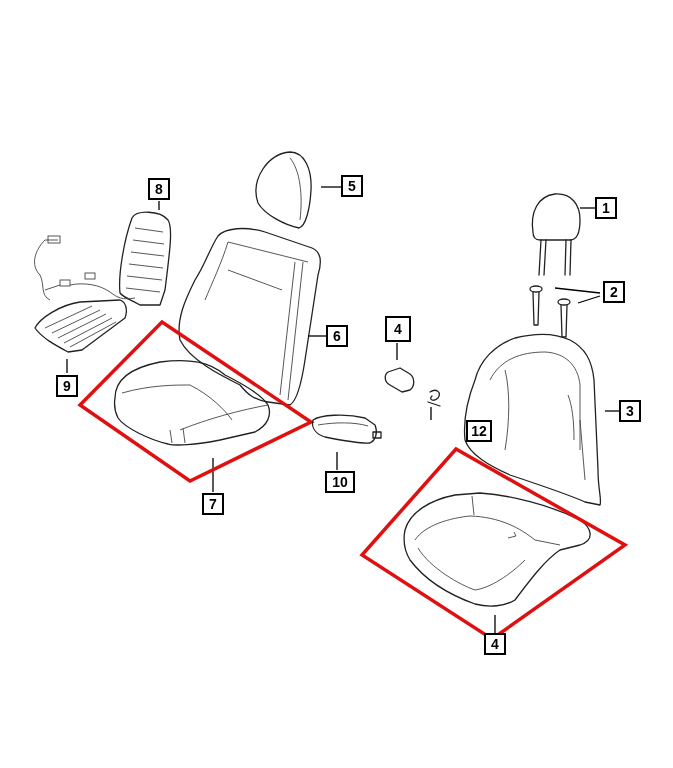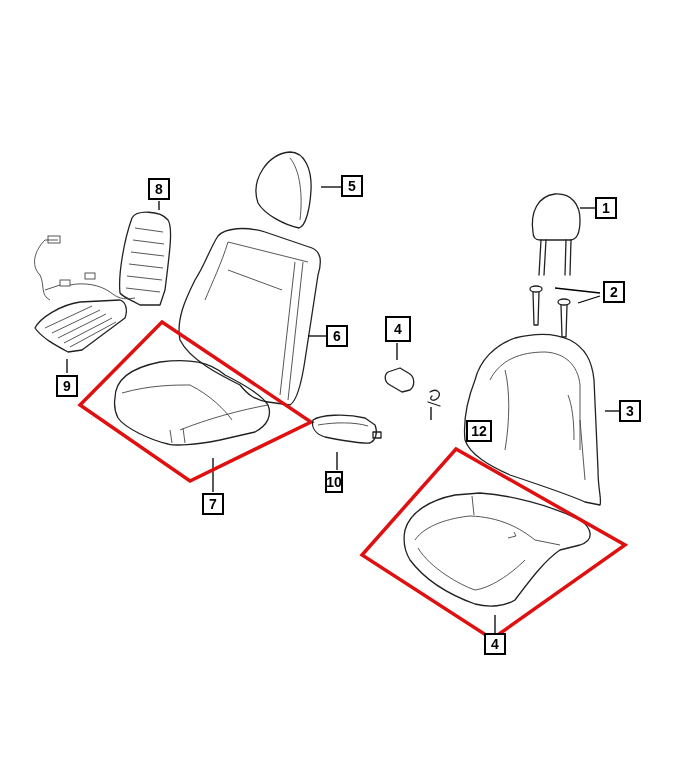--- a/index.html
+++ b/index.html
@@ -114,15 +114,15 @@
 
 <div class="callout" style="left:595px;top:197px;">1</div>
 <div class="callout" style="left:603px;top:281px;">2</div>
 <div class="callout" style="left:619px;top:400px;">3</div>
 <div class="callout" style="left:484px;top:633px;">4</div>
 <div class="callout" style="left:341px;top:175px;">5</div>
 <div class="callout" style="left:326px;top:325px;">6</div>
 <div class="callout" style="left:202px;top:493px;">7</div>
 <div class="callout" style="left:148px;top:178px;">8</div>
 <div class="callout" style="left:56px;top:375px;">9</div>
-<div class="callout" style="left:325px;top:471px;width:18px;">10</div>
+<div class="callout" style="left:325px;top:471px;width:30px;">10</div>
 <div class="callout" style="left:385px;top:316px;width:26px;height:26px;">4</div>
 <div class="callout" style="left:418px;top:420px;width:26px;margin-left:48px;">12</div>
 
 </body></html>

